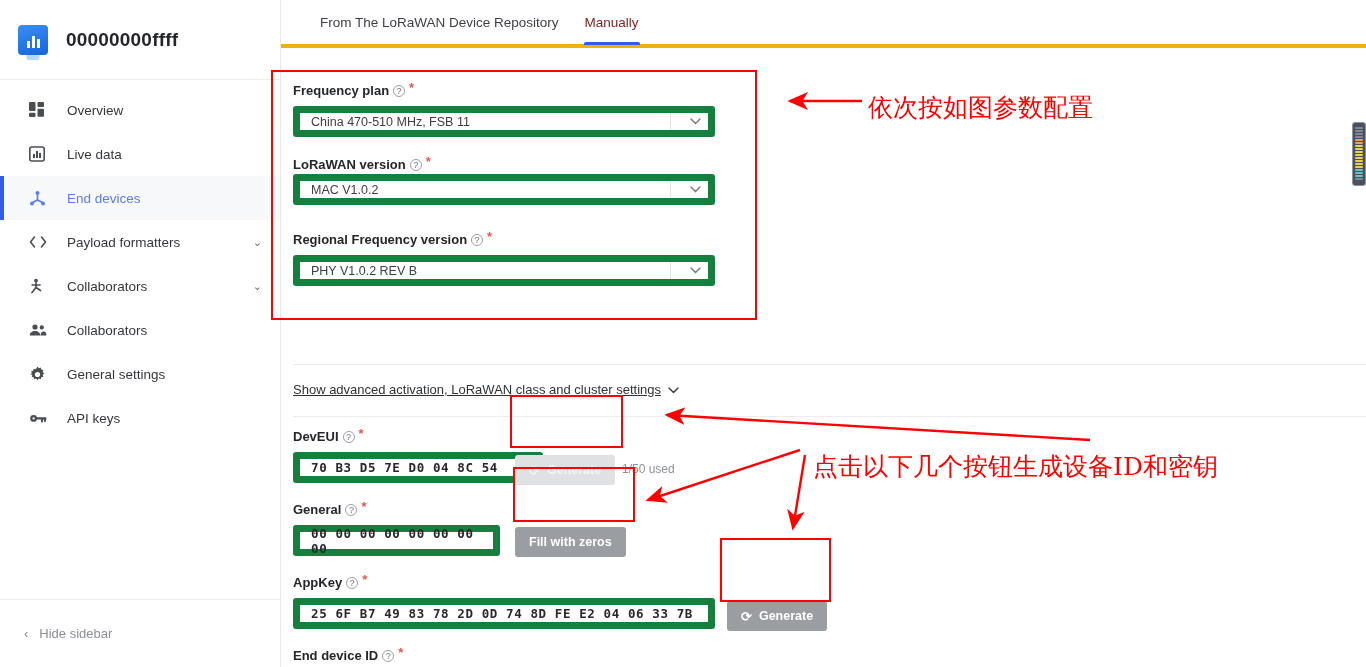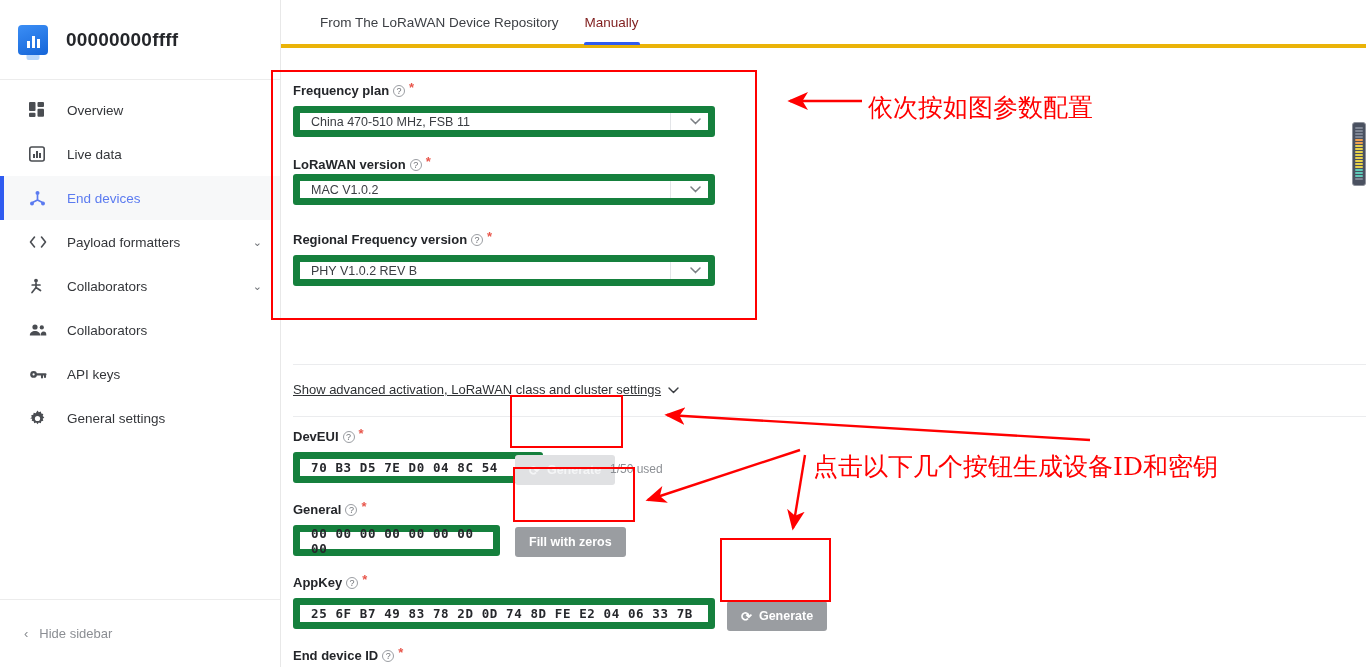--- a/index.html
+++ b/index.html
@@ -278,38 +278,38 @@
             <path d="M0.8 12.5c0-3 2.3-4.6 5.2-4.6s5.2 1.6 5.2 4.6z"></path>
             <path d="M11.5 12.5c0-2.2 1-3.9 3.2-3.9 1.7 0 2.6 1.2 2.6 3.1v0.8z"></path>
           </svg>
         </span>
         <span class="nv-label">Collaborators</span>
         <span class="caret"></span>
       </div>
 
       <div class="nav-item">
         <span class="nv-icon">
+          <svg width="17" height="17" viewBox="0 0 17 17" fill="currentColor">
+            <path d="M8.5 0.6l1.3 1.6 2-0.6 0.5 2 2 0.5-0.6 2 1.6 1.3-1.6 1.3 0.6 2-2 0.5-0.5 2-2-0.6-1.3 1.6-1.3-1.6-2 0.6-0.5-2-2-0.5 0.6-2L1.2 8.5l1.6-1.3-0.6-2 2-0.5 0.5-2 2 0.6z"></path>
+            <circle cx="8.5" cy="8.5" r="2.6" fill="#ffffff"></circle>
+          </svg>
+        </span>
+        <span class="nv-label">General settings</span>
+        <span class="caret"></span>
+      </div>
+
+      <div class="nav-item">
+        <span class="nv-icon">
           <svg width="18" height="13" viewBox="0 0 18 13" fill="none" stroke="currentColor" stroke-width="2.1" stroke-linecap="round">
             <circle cx="4.6" cy="6.4" r="3.4" fill="currentColor" stroke="none"></circle>
             <circle cx="4.6" cy="6.4" r="1.1" fill="#ffffff" stroke="none"></circle>
             <path d="M8 6.4 L16.5 6.4 M13 6.4 L13 9.4 M16 6.4 L16 9"></path>
           </svg>
         </span>
         <span class="nv-label">API keys</span>
-        <span class="caret"></span>
-      </div>
-
-      <div class="nav-item">
-        <span class="nv-icon">
-          <svg width="17" height="17" viewBox="0 0 17 17" fill="currentColor">
-            <path d="M8.5 0.6l1.3 1.6 2-0.6 0.5 2 2 0.5-0.6 2 1.6 1.3-1.6 1.3 0.6 2-2 0.5-0.5 2-2-0.6-1.3 1.6-1.3-1.6-2 0.6-0.5-2-2-0.5 0.6-2L1.2 8.5l1.6-1.3-0.6-2 2-0.5 0.5-2 2 0.6z"></path>
-            <circle cx="8.5" cy="8.5" r="2.6" fill="#ffffff"></circle>
-          </svg>
-        </span>
-        <span class="nv-label">General settings</span>
         <span class="caret"></span>
       </div>
 
     </div>
 
     <div class="side-footer">
       <span class="chev">‹</span>
       <span>Hide sidebar</span>
     </div>
   </div>
@@ -397,21 +397,21 @@
           <span class="req">*</span>
         </div>
         <div class="txt" style="margin-top:8px; width:250px;">
           <span class="hexval">70 B3 D5 7E D0 04 8C 54</span>
         </div>
       </div>
       <button class="gbtn light" style="position:absolute; left:234px; top:407px;">
         <span class="spin">⟳</span>
         <span>Generate</span>
       </button>
-      <div class="usedtxt" style="position:absolute; left:329px; top:414px;">1/50 used</div>
+      <div class="usedtxt" style="position:absolute; left:341px; top:414px;">1/50 used</div>
 
       <div class="field" style="position:absolute; left:12px; top:454px; width:207px;">
         <div class="flabel">
           <span>General</span>
           <span class="qmark">?</span>
           <span class="req">*</span>
         </div>
         <div class="txt" style="margin-top:8px; width:207px;">
           <span class="hexval">00 00 00 00 00 00 00 00</span>
         </div>

